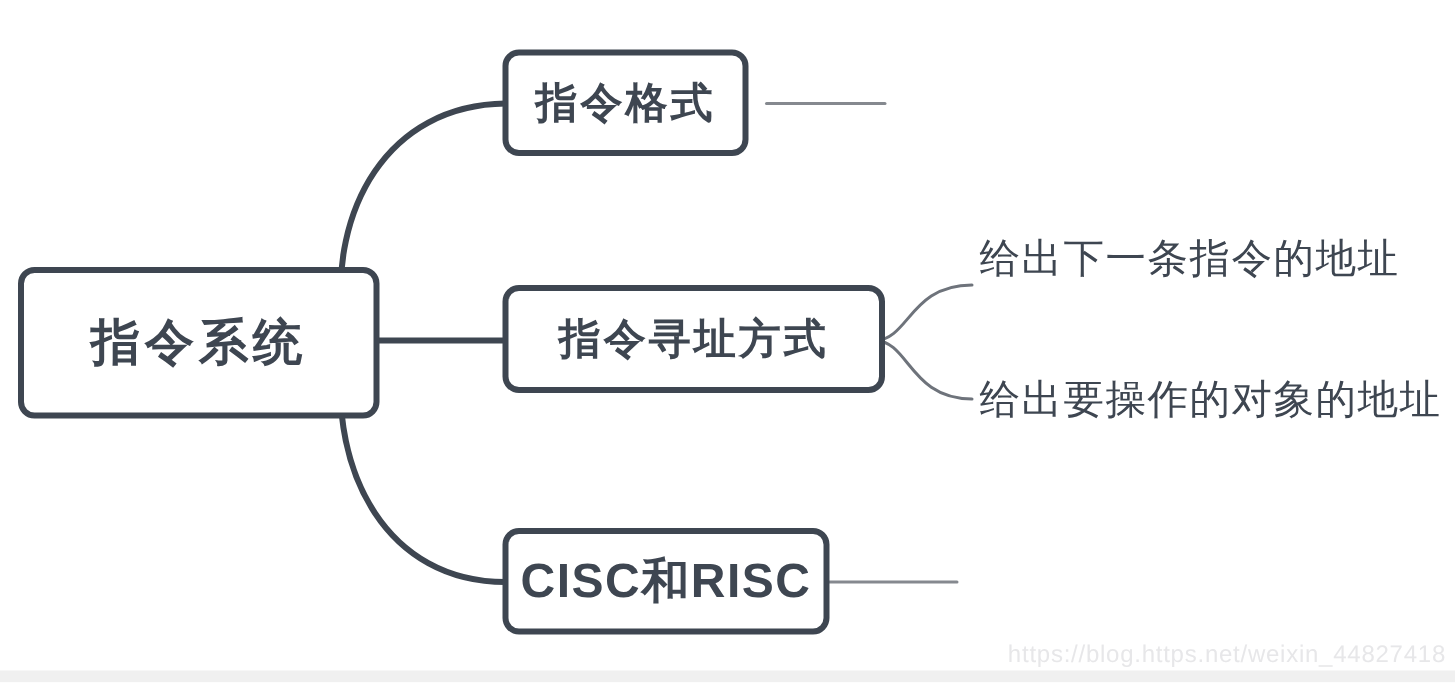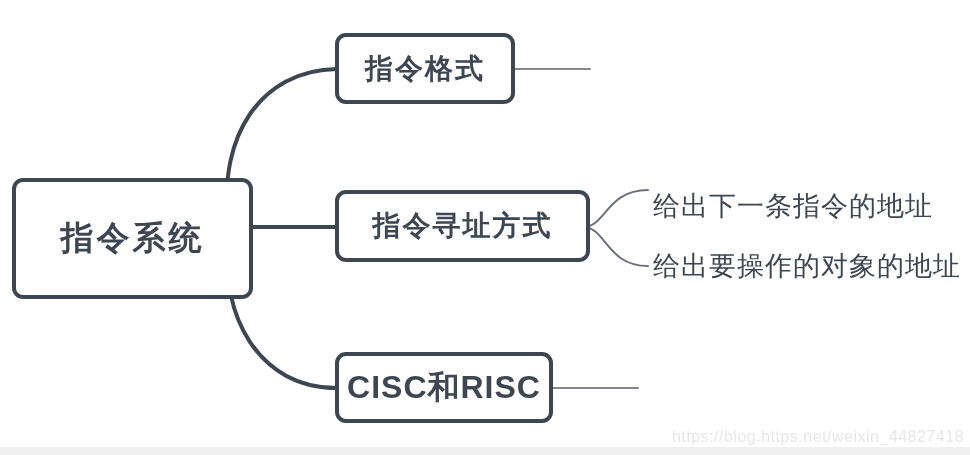--- a/index.html
+++ b/index.html
@@ -21,35 +21,35 @@
     position:absolute;
     box-sizing:border-box;
     background:#ffffff;
     border:4px solid var(--ink);
     border-radius:11px;
     display:flex;align-items:center;justify-content:center;
     color:var(--ink);
     font-weight:bold;
     white-space:nowrap;
   }
-  .node-root{left:12px;top:178px;width:241px;height:121px;font-size:33px;letter-spacing:3px;}
-  .node-b0{left:335px;top:33px;width:180px;height:71px;font-size:28px;letter-spacing:2px;}
+  .node-root{left:12px;top:178px;width:241px;height:101px;font-size:33px;letter-spacing:3px;}
+  .node-b0{left:335px;top:33px;width:164px;height:71px;font-size:28px;letter-spacing:2px;}
   .node-b1{left:335px;top:190px;width:255px;height:72px;font-size:28px;letter-spacing:2px;}
   .node-b2{left:335px;top:352px;width:218px;height:71px;font-size:32px;letter-spacing:1px;}
   .leaf{
     position:absolute;
     transform:translateY(-50%);
     color:var(--ink);
     font-size:27px;
     font-weight:500;
     letter-spacing:1px;
     white-space:nowrap;
   }
   .leaf-0{left:597px;top:70px;}
-  .leaf-1{left:653px;top:206px;}
+  .leaf-1{left:653px;top:172px;}
   .leaf-2{left:653px;top:266px;}
   .leaf-3{left:645px;top:388px;}
   .watermark{
     position:absolute;
     right:6px;top:428px;
     color:var(--wm);
     font-size:16px;
     letter-spacing:0.5px;
     white-space:nowrap;
   }

